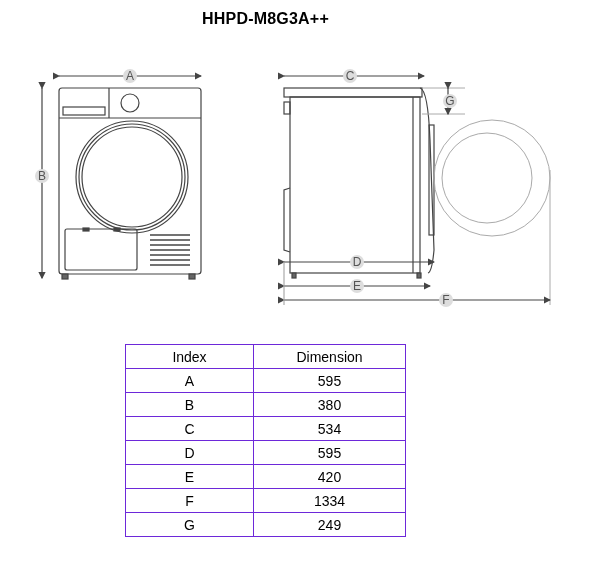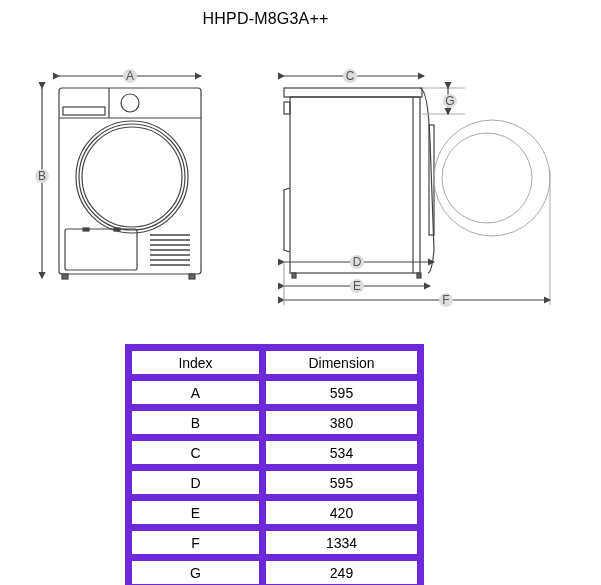--- a/index.html
+++ b/index.html
@@ -1,22 +1,22 @@
 <!DOCTYPE html>
 <html><head>
 <meta charset="utf-8">
 <style>
   html, body { margin:0; padding:0; background:#ffffff; }
   body { width:601px; height:585px; position:relative; overflow:hidden; font-family:"Liberation Sans", sans-serif; color:#000; }
-  .title { position:absolute; left:0; width:601px; top:10px; text-align:center; font-weight:normal; font-size:16px; letter-spacing:0.2px; }
+  .title { position:absolute; left:0; width:601px; top:10px; text-align:center; font-weight:bold; font-size:16px; letter-spacing:0.2px; }
   .title span { position:relative; left:-35px; }
   svg.diagram { position:absolute; left:0; top:0; }
   .lbl { font-family:"Liberation Sans", sans-serif; font-size:12px; fill:#555; }
   table.dims { position:absolute; left:125px; top:344px; border-collapse:collapse; font-size:14px; }
-  table.dims td, table.dims th { border:7px solid #6d28d9; text-align:center; font-weight:normal; height:23px; padding:0; }
+  table.dims td, table.dims th { border:1px solid #6d28d9; text-align:center; font-weight:normal; height:23px; padding:0; }
   table.dims th:first-child, table.dims td:first-child { width:127px; }
   table.dims th:last-child, table.dims td:last-child { width:151px;text-align:center; }
 </style>
 </head>
 <body>
 
 <div class="title"><span>HHPD-M8G3A++</span></div>
 
 <svg class="diagram" width="601" height="330" viewBox="0 0 601 330">
   <defs>

